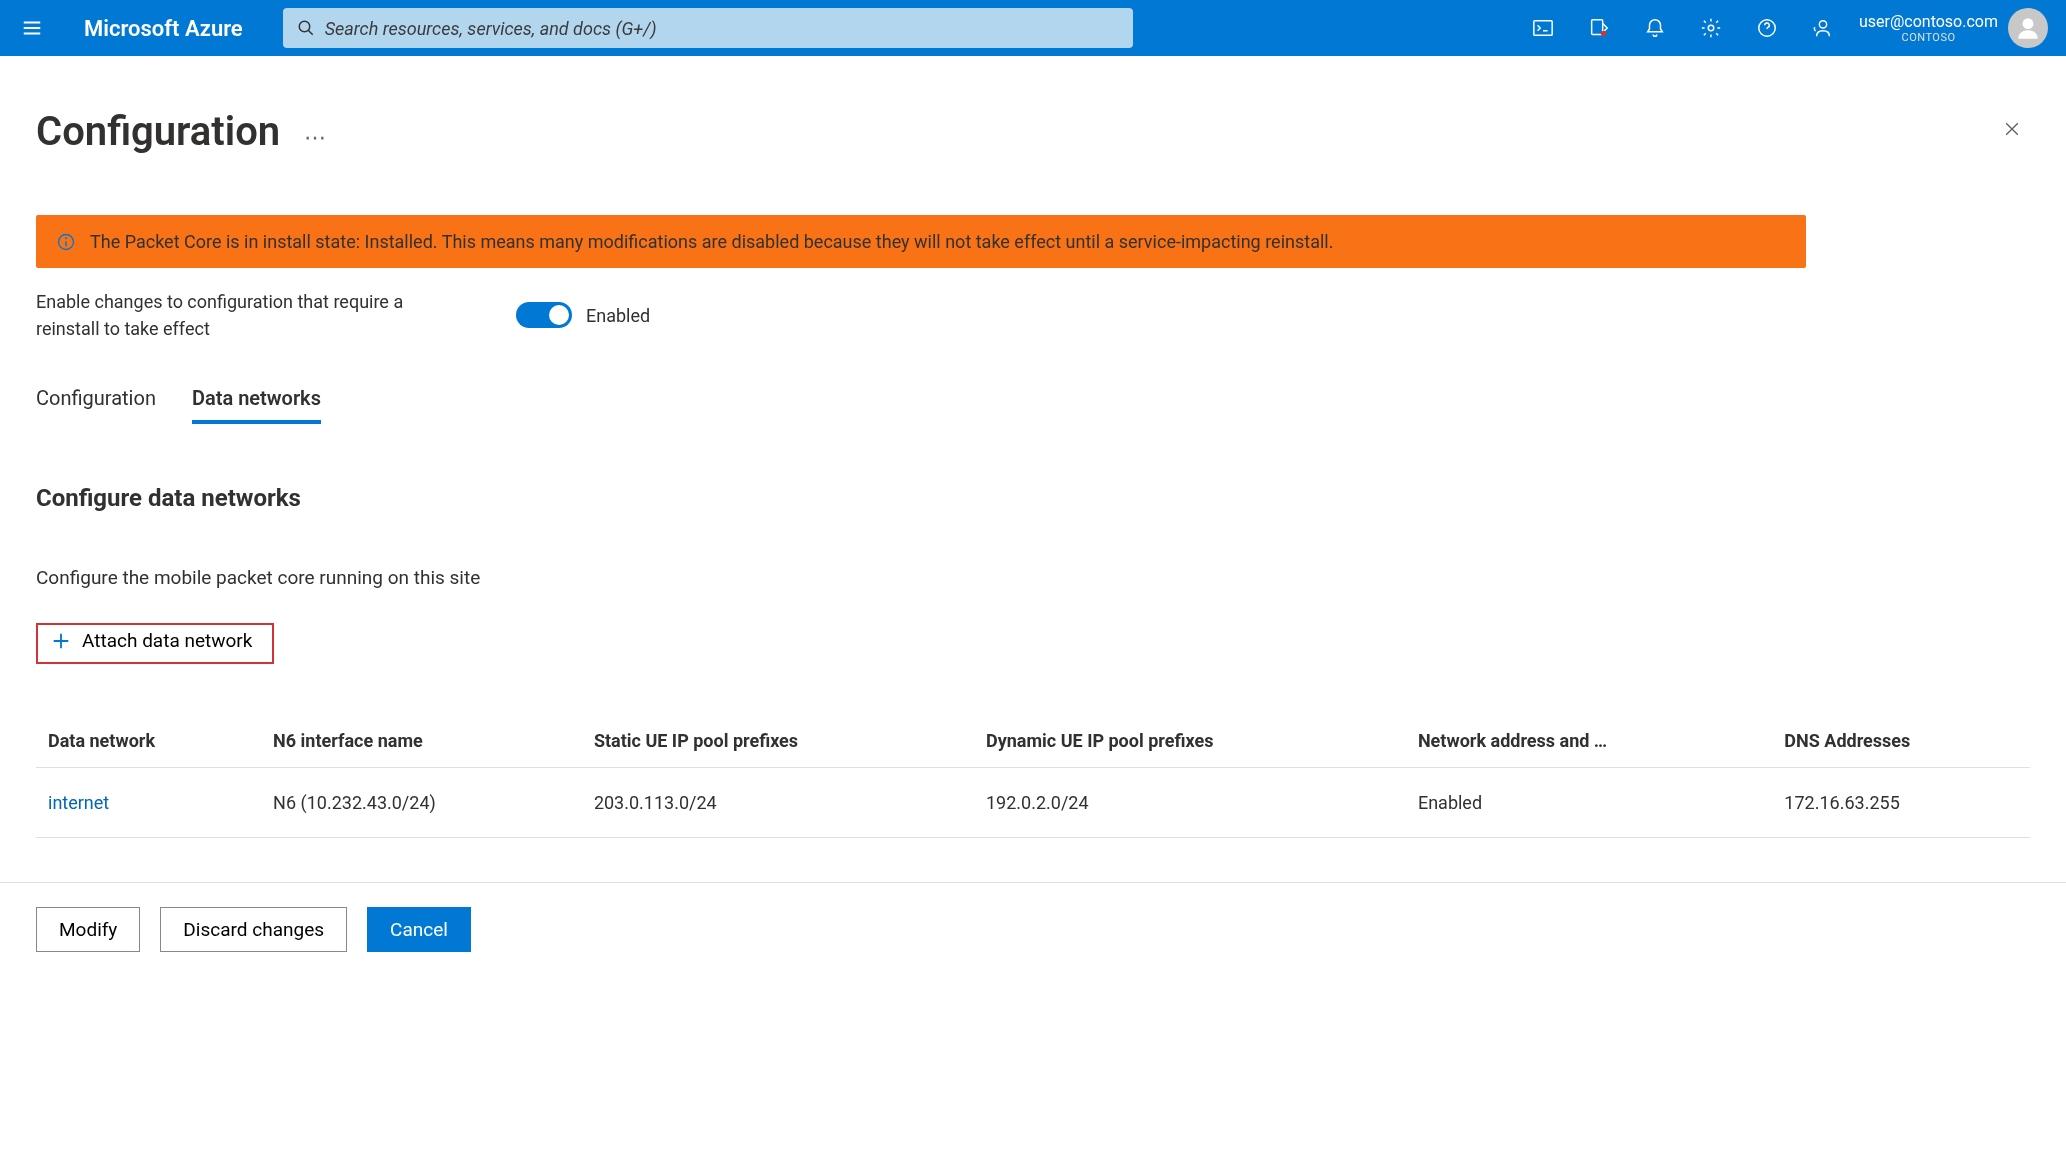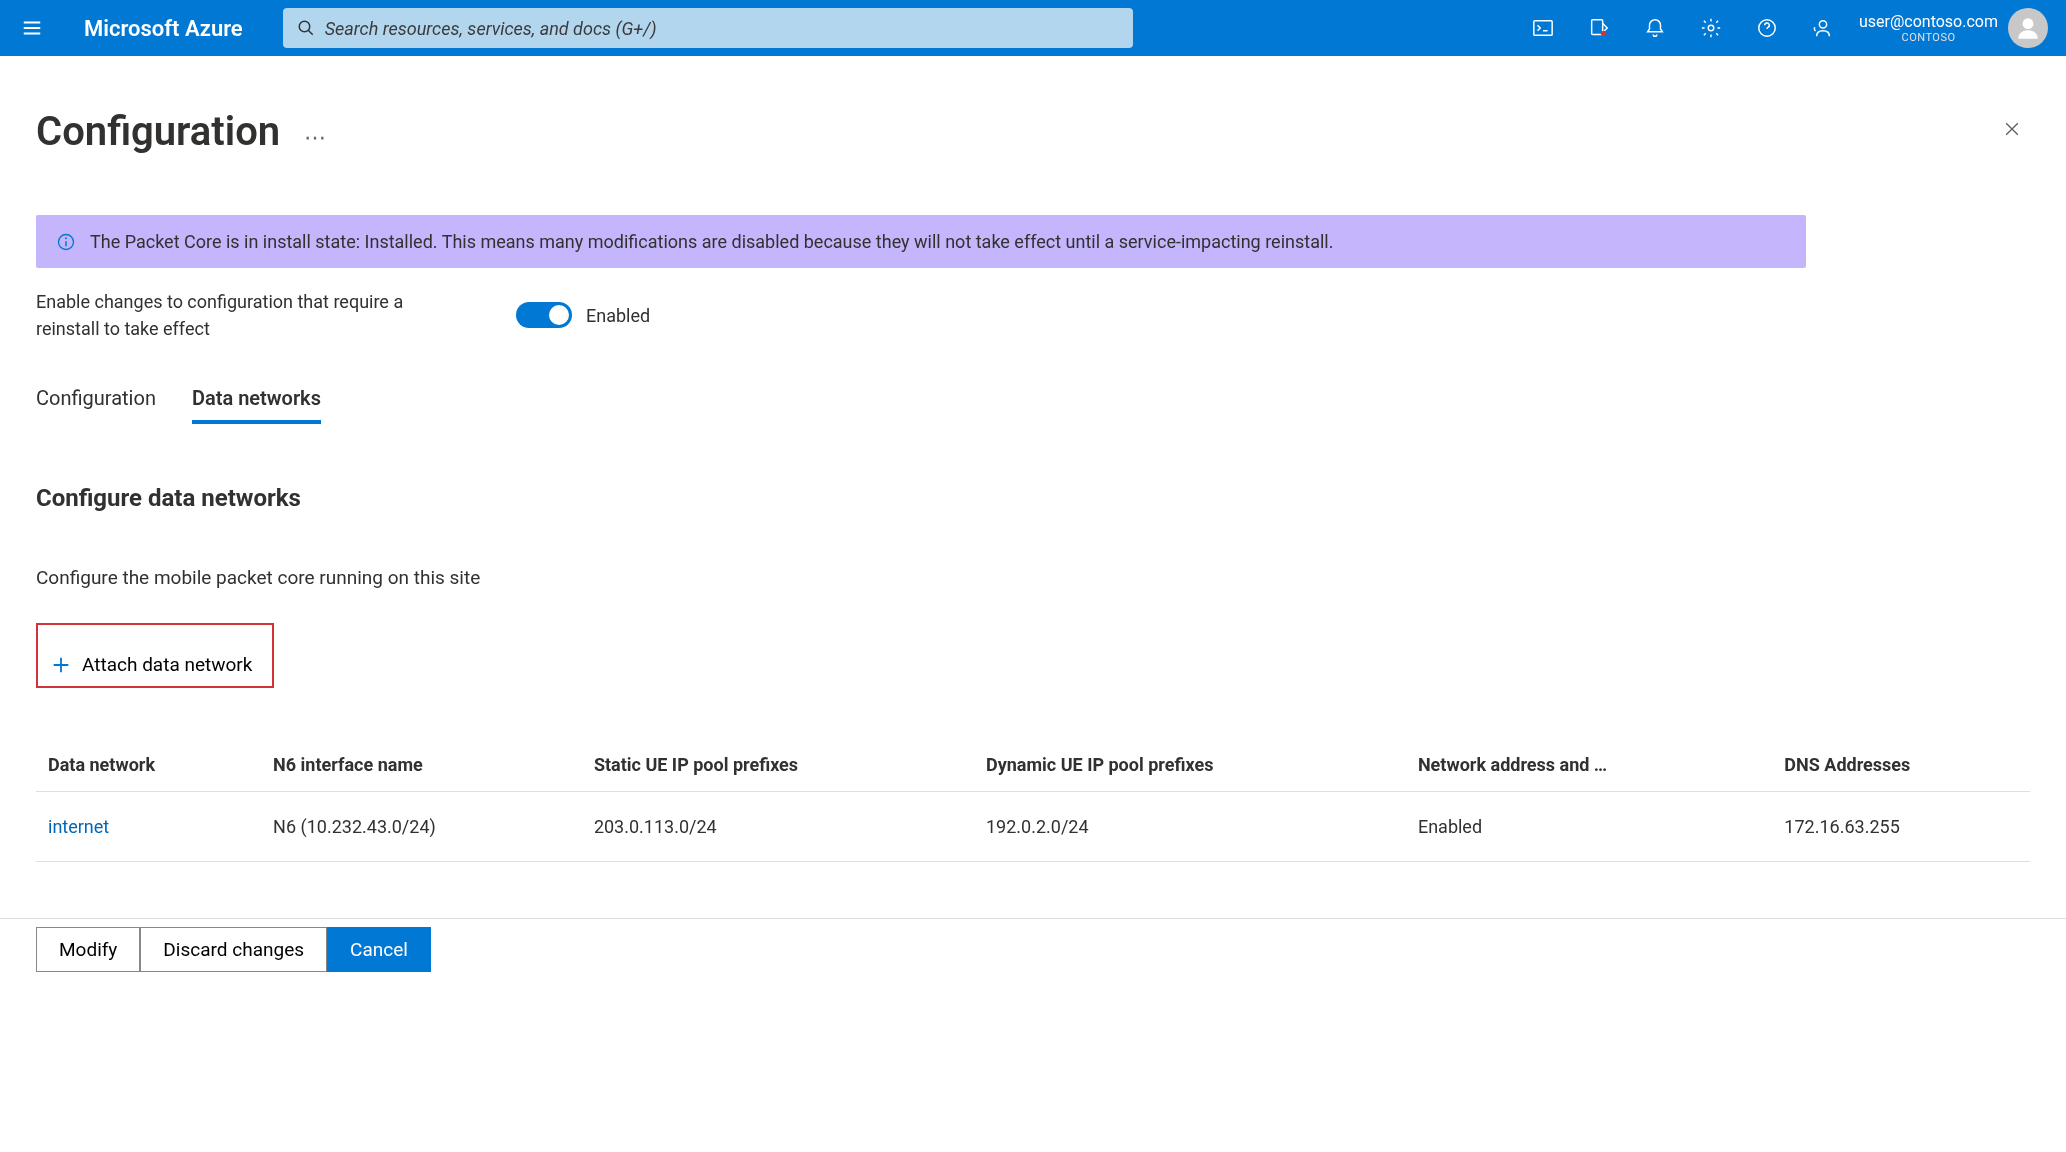--- a/index.html
+++ b/index.html
@@ -112,21 +112,21 @@
     font-size: 20px;
     color: #605e5c;
     cursor: pointer;
     padding: 4px 8px;
   }
   .close-x svg { width:20px; height:20px; stroke:#605e5c; }
 
   
   .banner {
     margin-top: 60px;
-    background: #c4b5fd;
+    background: #f97316;
     border-radius: 2px;
     padding: 16px 20px;
     display: flex;
     align-items: center;
     gap: 14px;
     font-size: 18px;
     color: #323130;
     width: 1770px;
     max-width: 100%;
   }
@@ -173,21 +173,21 @@
     font-size: 19px;
     color: #323130;
   }
 
   
   .attach-btn {
     margin-top: 34px;
     display: inline-flex;
     align-items: center;
     gap: 10px;
-    padding: 28px 20px 10px 12px;
+    padding: 4px 20px 10px 12px;
     border: 2px solid #d13438; 
     background: #fff;
     font-size: 19px;
     cursor: pointer;
     font-family: inherit;
   }
   .attach-btn svg { width:22px; height:22px; stroke:#0078d4; }
 
   
   table.data {
@@ -204,25 +204,25 @@
   }
   table.data td {
     padding: 24px 12px;
     border-bottom: 1px solid #e1dfdd;
   }
   table.data a { color: #0067b8; text-decoration: none; }
 
   
   .footer {
     position: relative;
-    margin-top: 56px;
+    margin-top: 44px;
     border-top: 1px solid #e1dfdd;
-    padding: 8px 36px;
-    display: flex;
-    gap: 0;
+    padding: 24px 36px;
+    display: flex;
+    gap: 20px;
   }
   .btn {
     padding: 10px 22px;
     font-size: 19px;
     border: 1px solid #8a8886;
     background: #fff;
     cursor: pointer;
     font-family: inherit;
   }
   .btn.primary {

